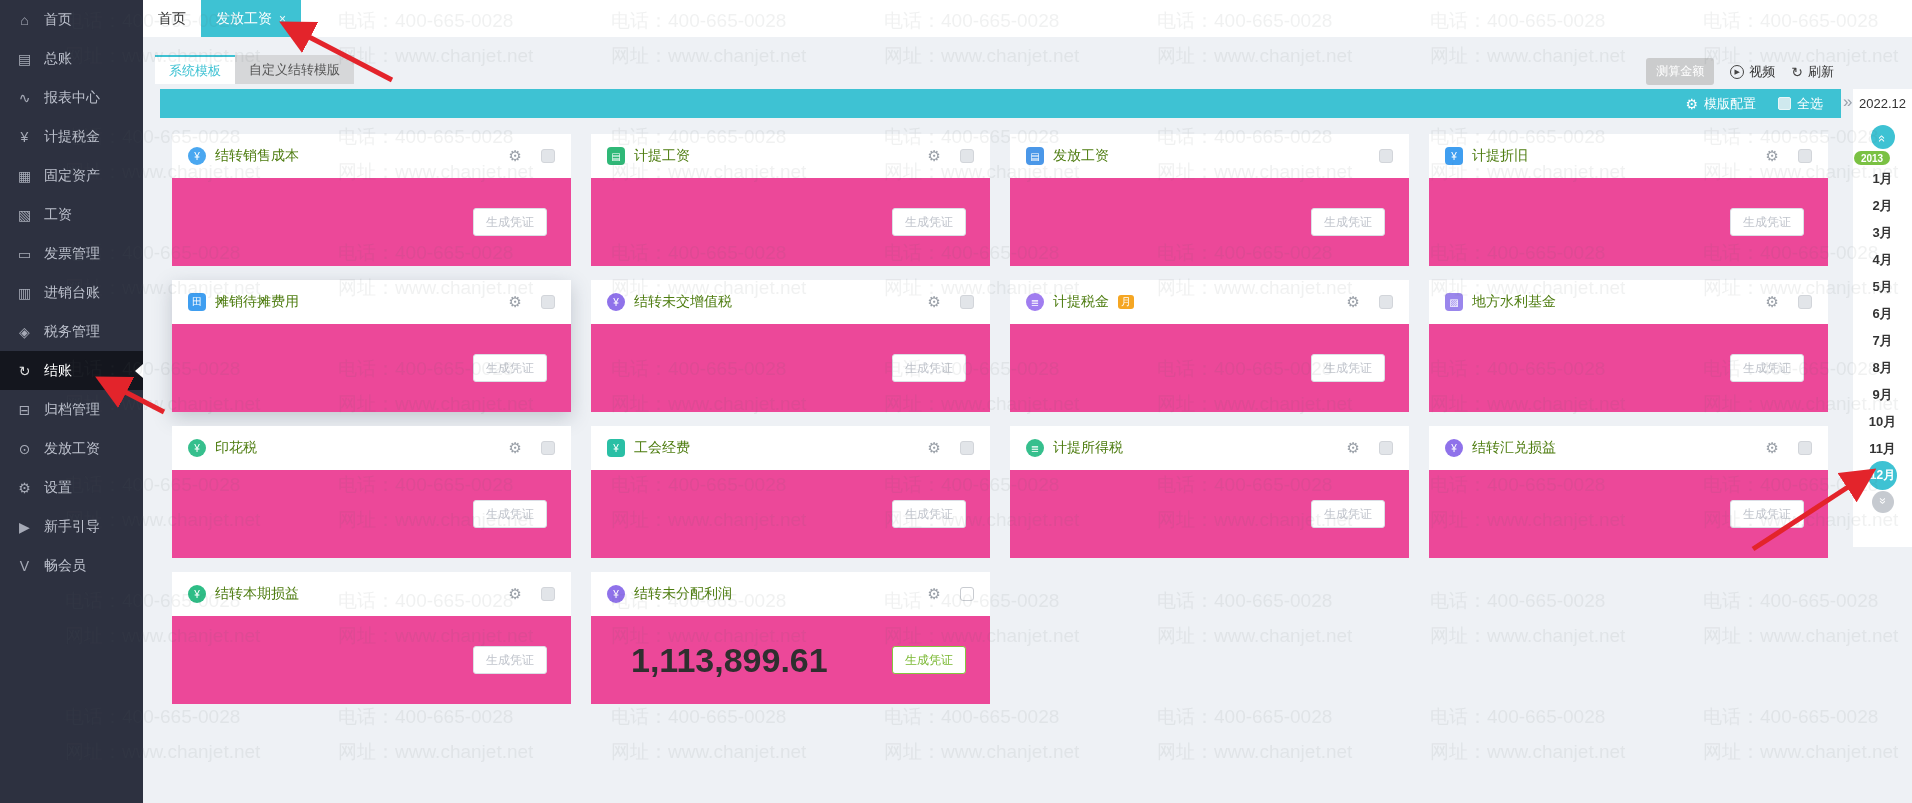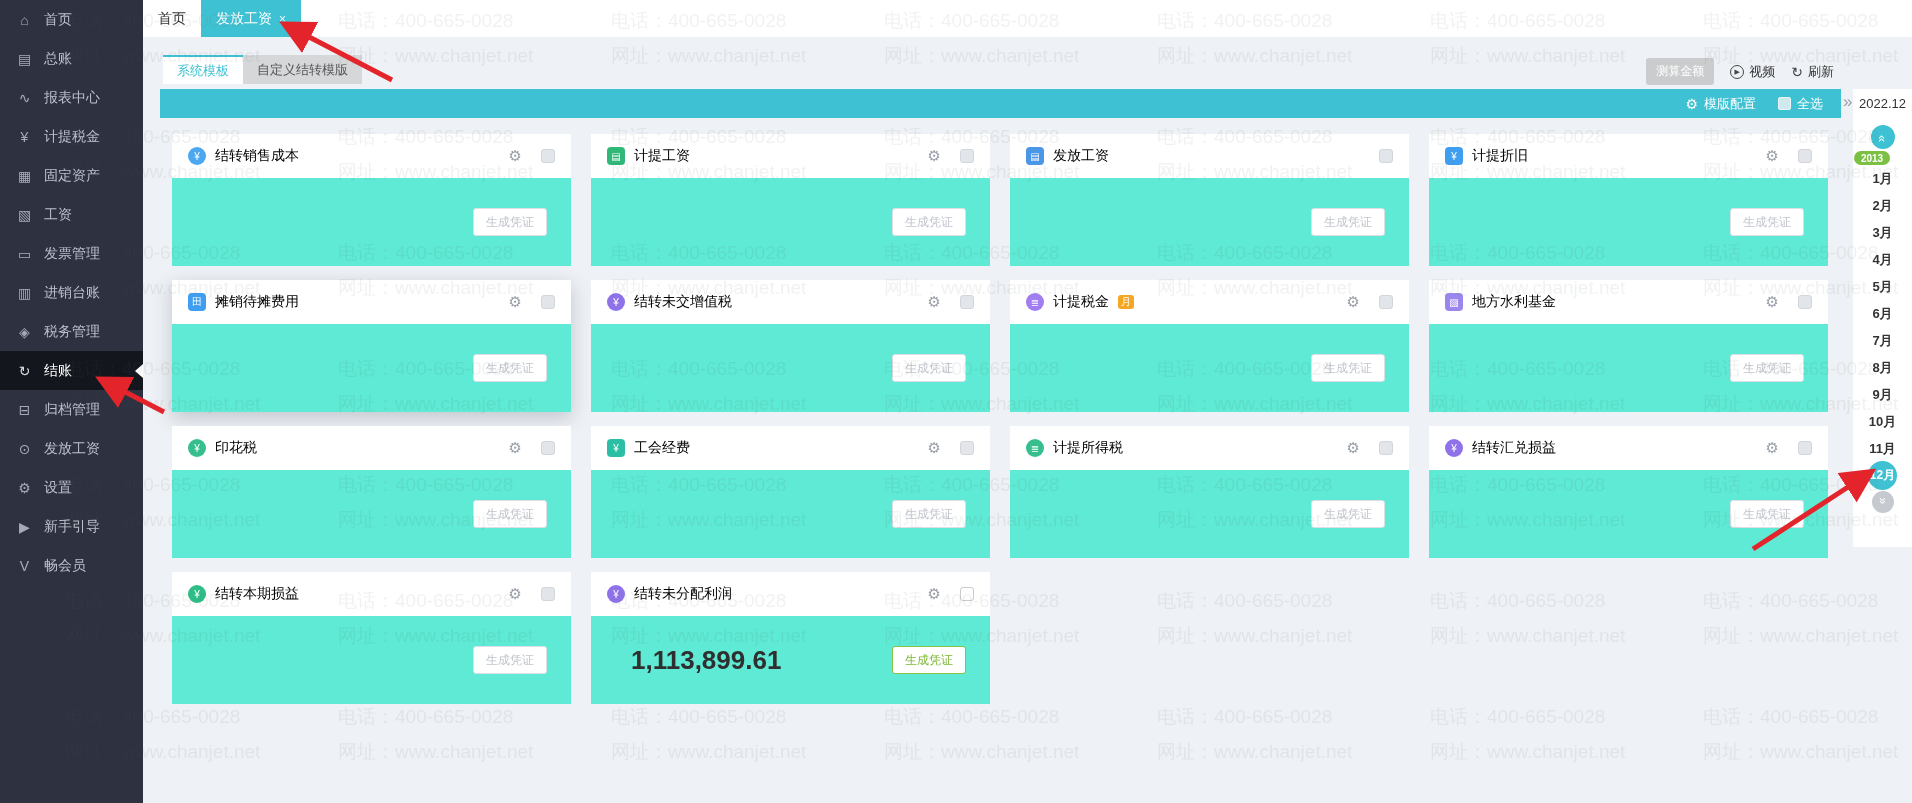--- a/index.html
+++ b/index.html
@@ -18,21 +18,21 @@
   .tab { display:flex; align-items:center; gap:7px; padding:0 15px; font-size:14px; color:#333; cursor:pointer; }
   .tab.active { background:#3ec2d3; color:#fff; }
   .tab .tab-close { font-size:12px; opacity:.9; }
   .win-controls { position:absolute; right:10px; top:0; height:37px; display:flex; align-items:center; gap:20px; }
   .win-close { font-size:19px; color:#444; cursor:pointer; line-height:1; }
   .win-fs { width:12px; height:12px; border:2px solid #555; border-radius:2px; cursor:pointer; }
 
   
   .content { position:absolute; left:143px; top:37px; width:1769px; height:766px; background:#eef1f5; z-index:4; }
 
-  .tpl-tabs { position:absolute; left:20px; top:18px; display:flex;text-align:center; }
+  .tpl-tabs { position:absolute; left:12px; top:18px; display:flex;text-align:center; }
   .tpl-tab { height:29px; padding:0 14px; display:flex; align-items:center; font-size:13px; background:#d6d7d9; color:#555; cursor:pointer; }
   .tpl-tab.active { background:#fff; color:#3ec2d3; border-top:2px solid #3ec2d3; }
 
   .actions { position:absolute; top:21px; right:78px; display:flex; align-items:center; gap:16px; font-size:13px; color:#333; }
   .btn-estimate { background:#cbcccd; color:#fff; border:none; border-radius:3px; padding:5px 10px; font-size:12px; cursor:pointer; }
   .act-link { display:flex; align-items:center; gap:5px; cursor:pointer; }
   .play-circle { width:14px; height:14px; border:1px solid #444; border-radius:50%; display:flex; align-items:center; justify-content:center; font-size:7px; color:#444; }
   .refresh-glyph { font-size:14px; color:#444; }
 
   .teal-bar { position:absolute; left:17px; top:52px; width:1681px; height:29px; background:#3ec2d3; display:flex; align-items:center; justify-content:flex-end; gap:22px; padding-right:18px; color:#fff; font-size:13px; }
@@ -55,31 +55,31 @@
   .rail-down span { display:inline-block; transform:rotate(-90deg); font-size:12px; letter-spacing:-2px; }
 
   
   .cards { position:absolute; left:29px; top:97px; width:1656px; display:grid; grid-template-columns:repeat(4,399px); column-gap:20px; row-gap:14px; }
   .card { height:132px; background:#fff; }
   .card.shadowed { box-shadow:0 6px 18px rgba(60,70,90,.25); }
   .card-head { height:44px; display:flex; align-items:center; padding:0 16px; gap:9px; background:#fff; }
   .c-ico { width:18px; height:18px; display:flex; align-items:center; justify-content:center; color:#fff; font-size:10px; flex:none; }
   .c-ico.circle { border-radius:50%; }
   .c-ico.square { border-radius:4px; }
-  .c-title { font-size:14px; color:#000000; }
+  .c-title { font-size:14px; color:#4d7c0f; }
   .c-badge { background:#f5a623; color:#fff; font-size:10px; padding:1px 3px; border-radius:3px; line-height:12px; }
   .c-spacer { flex:1; }
   .c-gear { color:#9aa0a8; font-size:15px; cursor:pointer; }
   .c-cb { width:14px; height:14px; border-radius:3px; margin-left:10px; cursor:pointer; }
   .c-cb.gray { background:#e2e5e9; border:1px solid #d2d5da; }
   .c-cb.white { background:#fff; border:1px solid #c9ccd1; }
-  .card-body { height:88px; background:#5eead4; position:relative; }
+  .card-body { height:88px; background:#ec4899; position:relative; }
   .gen-btn { position:absolute; right:24px; top:30px; width:74px; height:28px; background:#fff; border:1px solid #dcdfe6; color:#c0c4cc; font-size:12px; border-radius:3px; cursor:pointer; }
   .gen-btn.green { border-color:#85c440; color:#7ab832; }
-  .c-amount { position:absolute; left:40px; top:50%; transform:translateY(-50%); font-size:26px; font-weight:bold; color:#2f2f2f; }
+  .c-amount { position:absolute; left:40px; top:50%; transform:translateY(-50%); font-size:34px; font-weight:bold; color:#2f2f2f; }
 
   
   .watermark { position:absolute; inset:0; z-index:40; pointer-events:none; overflow:hidden; }
   .wm-tile { position:absolute; font-size:19px; color:rgba(90,95,105,.09); white-space:nowrap; }
   .wm-tile div { height:35px; }
 
   
   .arrows { position:absolute; inset:0; z-index:50; pointer-events:none; }
 </style>
 </head>

